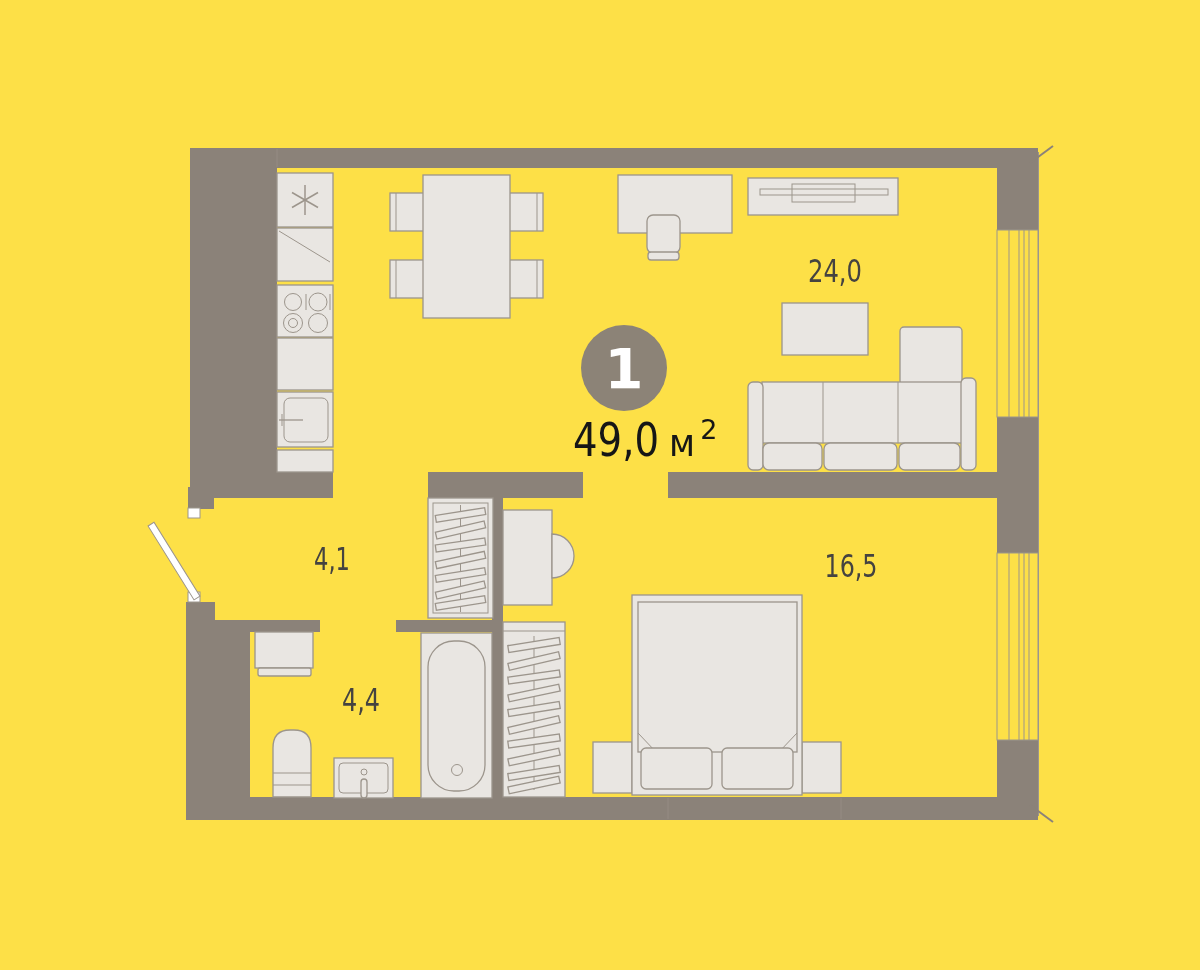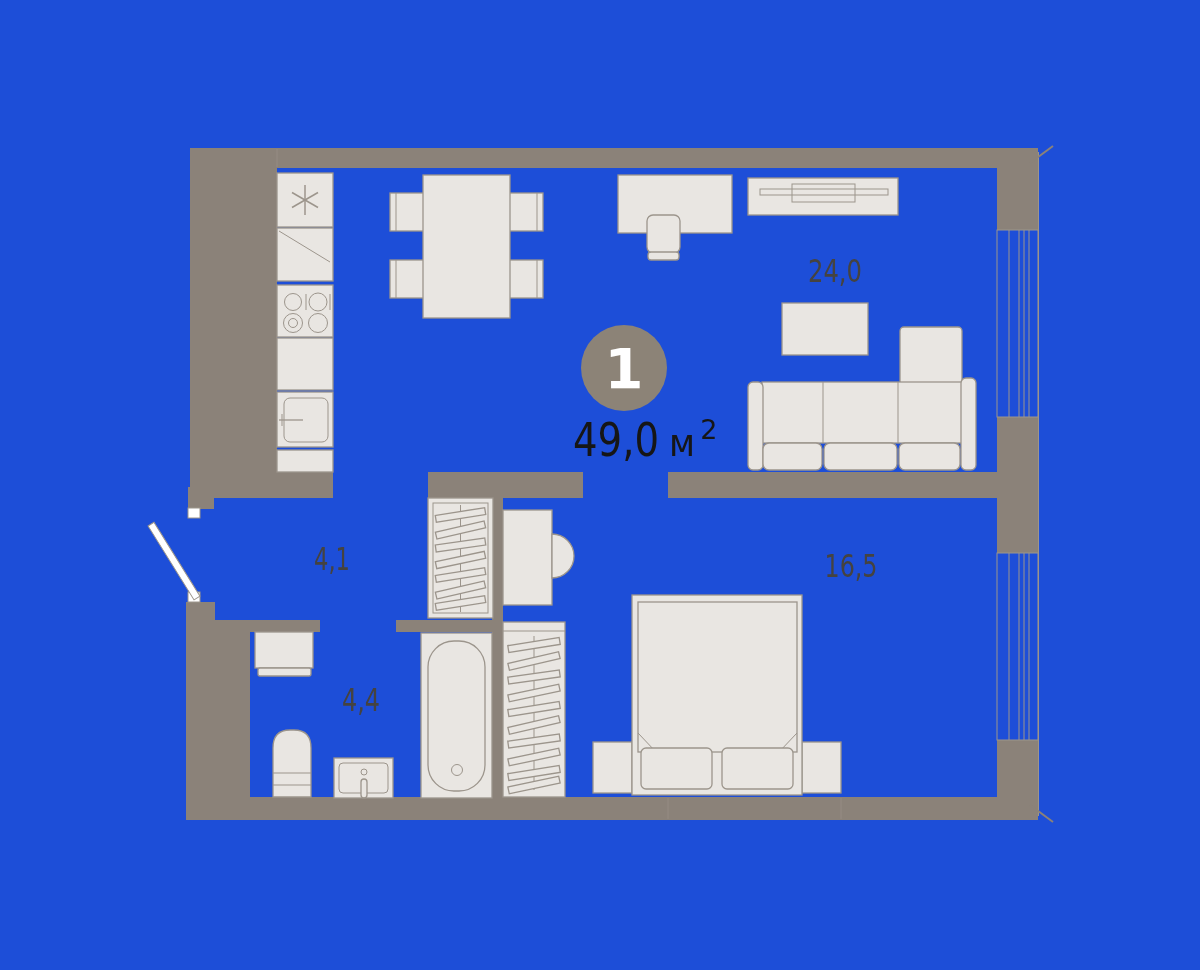--- a/index.html
+++ b/index.html
@@ -1,16 +1,16 @@
 <!DOCTYPE html>
 <html><head>
 <meta charset="utf-8">
 <style>
   html,body{margin:0;padding:0;background:#ffffff;}
-  .stage{position:relative;width:1200px;height:970px;background:#1d4ed8;overflow:hidden;}
+  .stage{position:relative;width:1200px;height:970px;background:#fde047;overflow:hidden;}
   svg{position:absolute;left:0;top:0;}
   svg text{font-family:"DejaVu Sans","Liberation Sans",sans-serif;}
   .wall{fill:#8b8279;stroke:none;}
   .furn{fill:#e9e6e2;stroke:#9c958c;stroke-width:1.3;}
   .ln{stroke:#9c958c;stroke-width:1.3;fill:none;}
   .ln-thin{stroke:#9c958c;stroke-width:1;fill:none;}
   .white{fill:#ffffff;}
   .glass{stroke:#9c958c;stroke-width:1;fill:none;}
   .joint{stroke:#9a9189;stroke-width:1;opacity:.65;}
   .tick{stroke:#8b8279;stroke-width:2;fill:none;}

